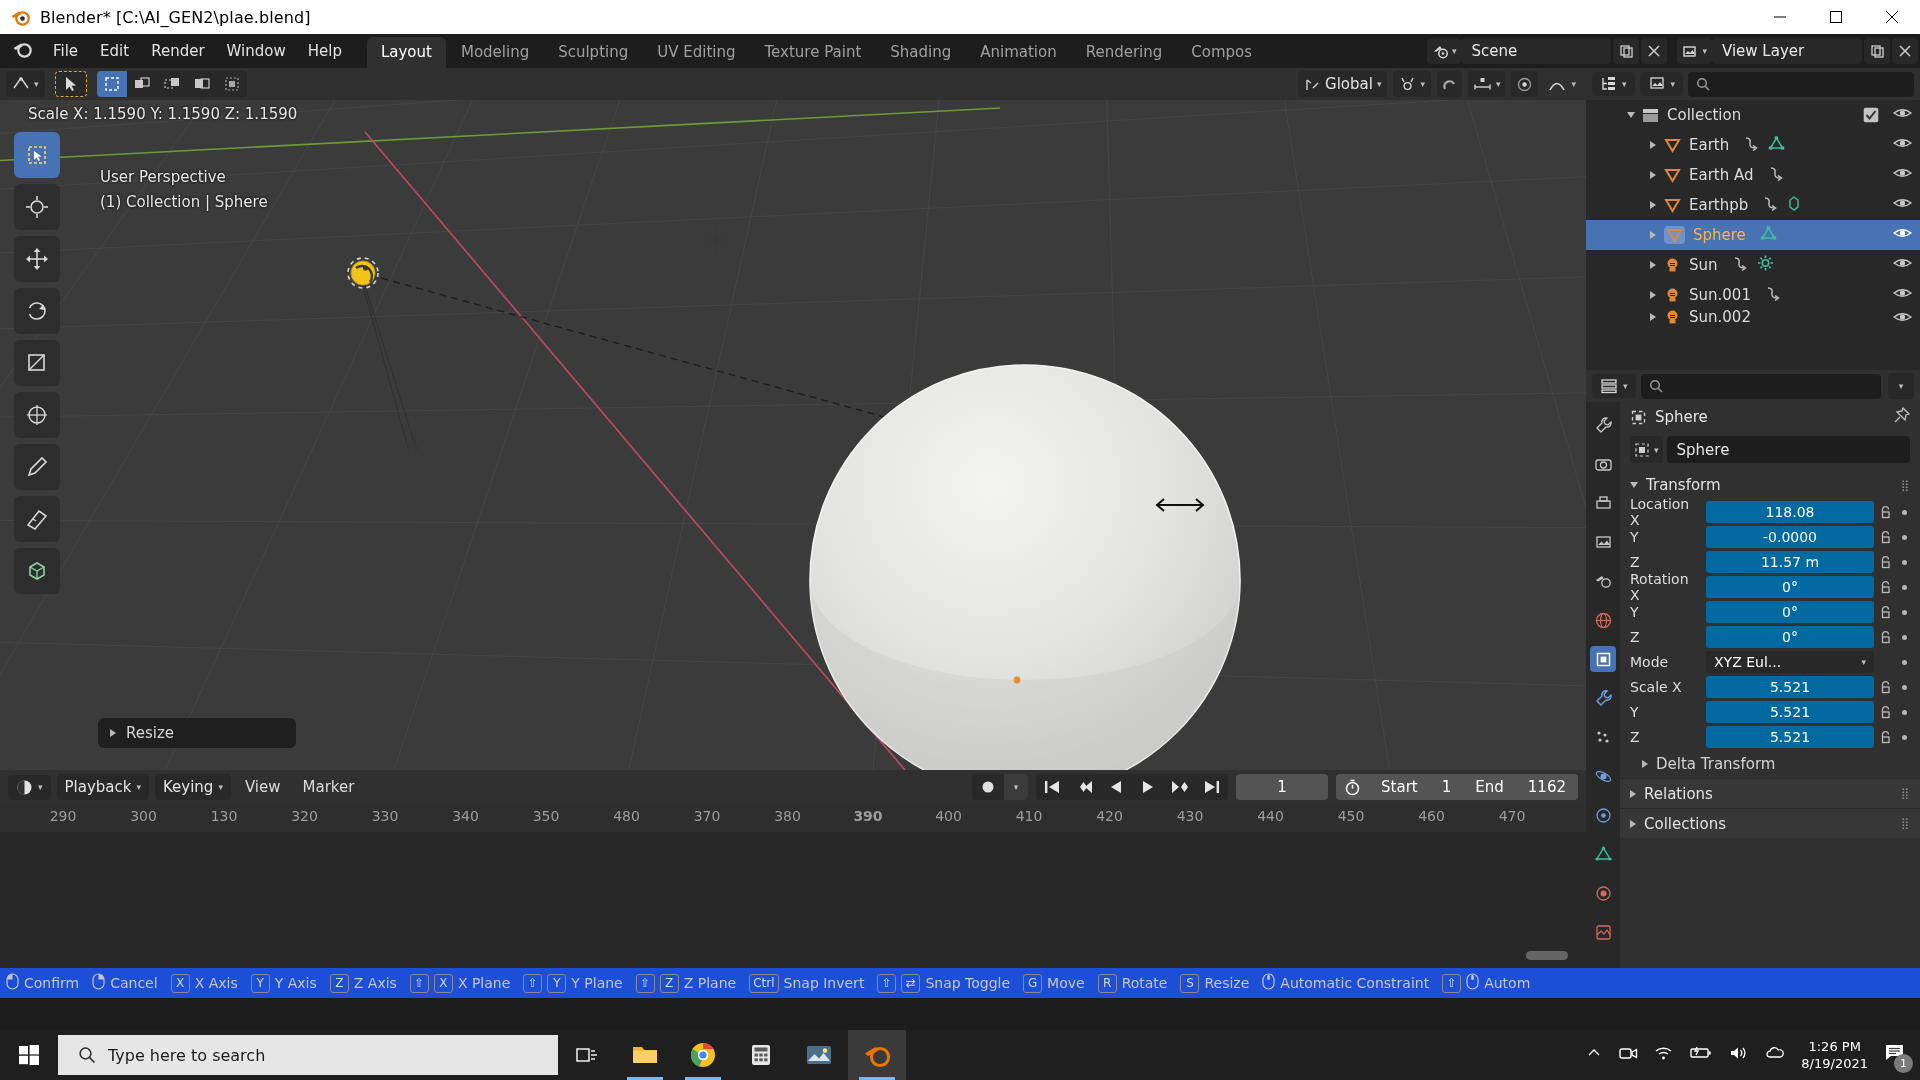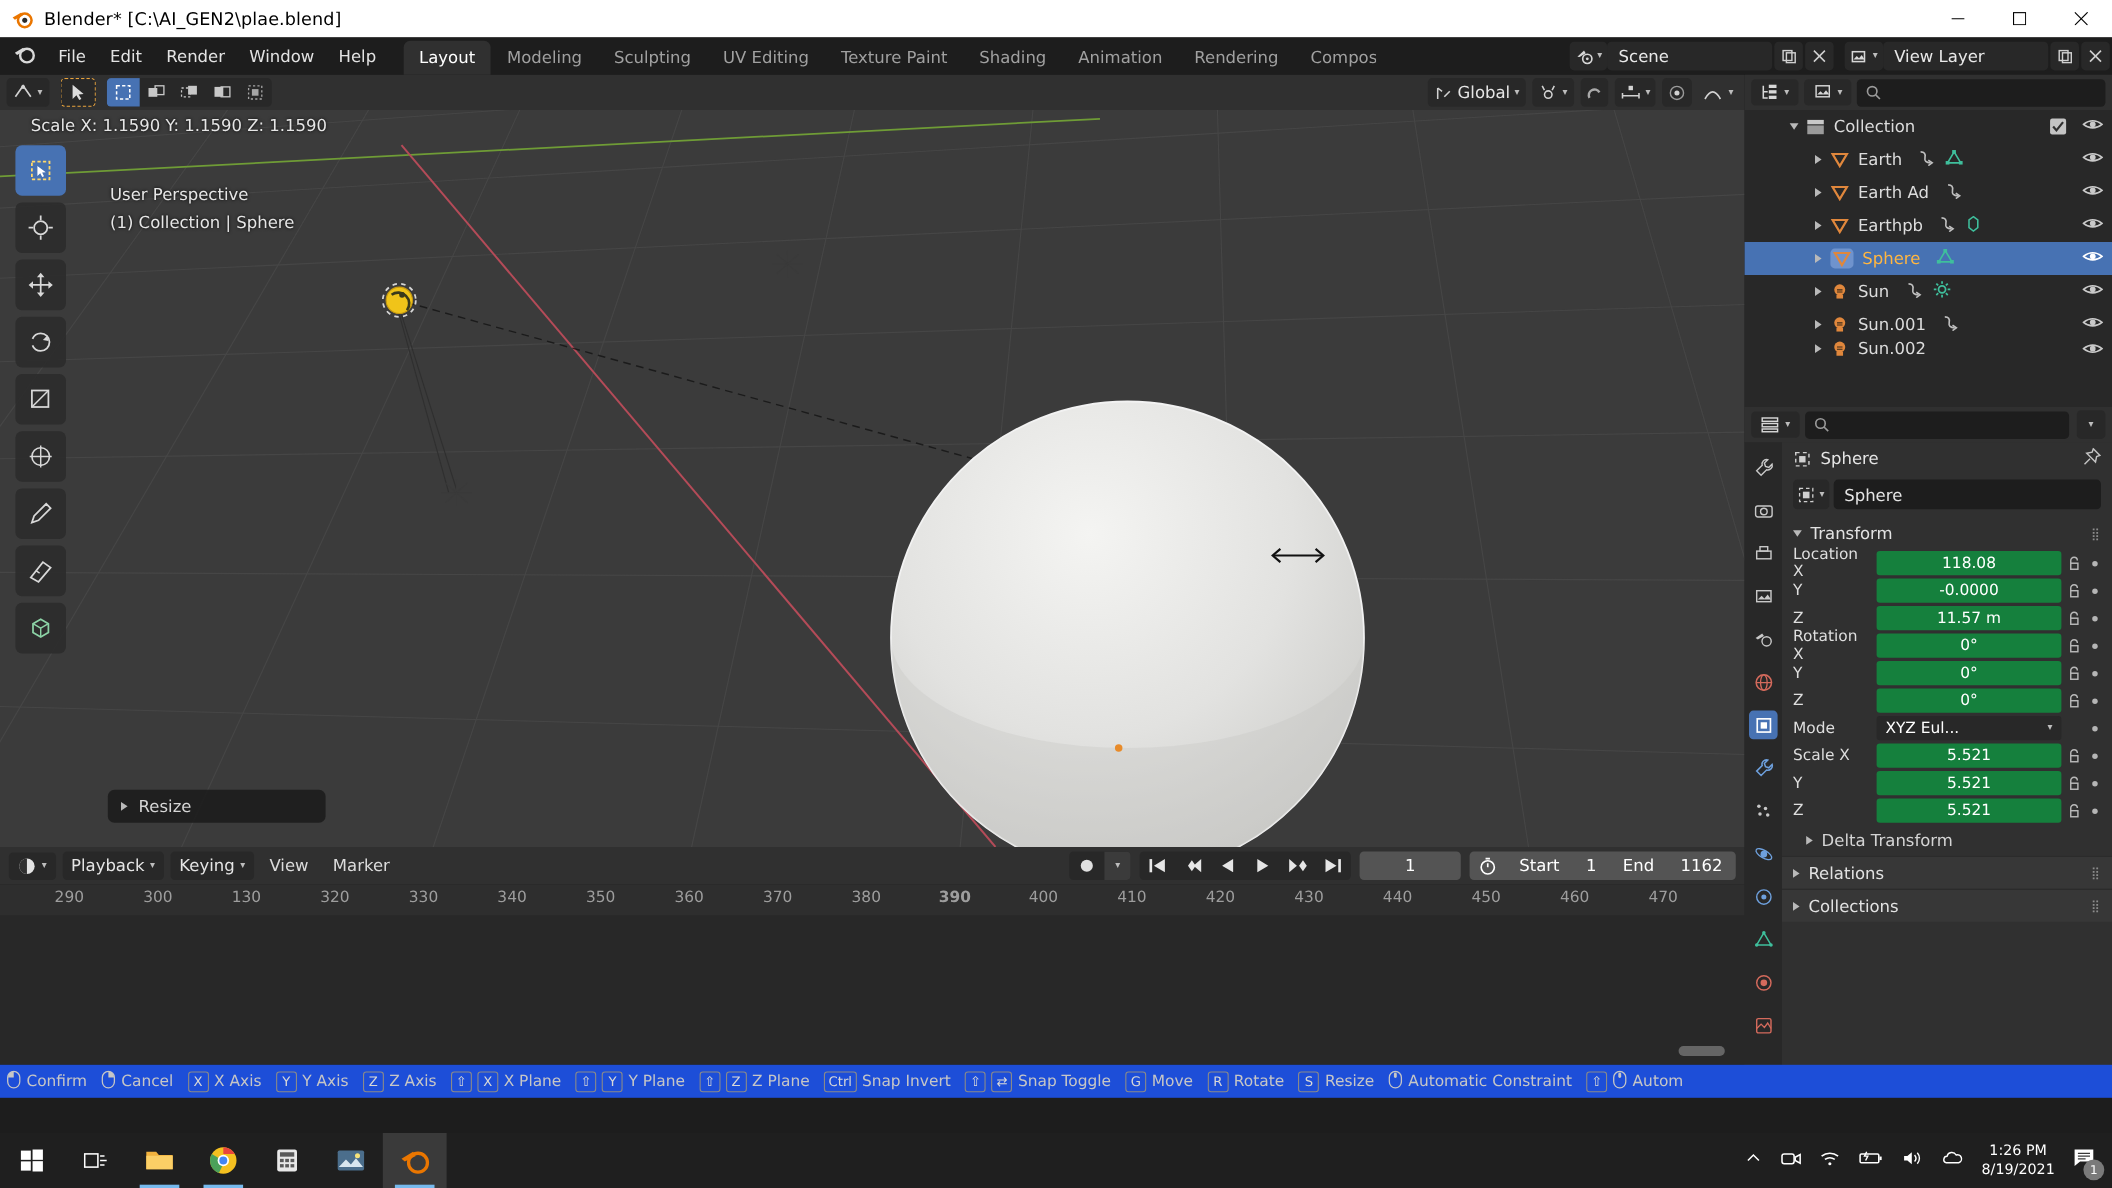--- a/index.html
+++ b/index.html
@@ -131,21 +131,21 @@
   .ptab.active { background: #4772b3; }
   .props-body { position: absolute; left: 34px; top: 32px; right: 0; bottom: 0; background: #303030; padding: 0; overflow: hidden; }
   .breadcrumb { height: 30px; display: flex; align-items: center; gap: 8px; padding: 0 10px; font-size: 15px; }
   .id-row { display: flex; align-items: center; gap: 4px; padding: 4px 10px 8px; }
   .id-btn { background: #282828; height: 27px; border-radius: 4px; display: flex; align-items: center; padding: 0 4px; gap: 4px; }
   .id-name { flex: 1; background: #1d1d1d; height: 27px; border-radius: 4px; display: flex; align-items: center; padding: 0 10px; font-size: 15px; }
   .panel-title { height: 28px; display: flex; align-items: center; gap: 8px; padding: 0 10px; font-size: 15px; color: #e2e2e2; }
   .grip { margin-left: auto; color: #8c8c8c; font-size: 11px; letter-spacing: 1px; line-height: 7px; }
   .prop-row { display: flex; align-items: center; height: 24px; margin: 1px 0; padding: 0 8px 0 10px; }
   .prop-label { width: 76px; font-size: 14px; color: #dedede; text-align: left; padding-right: 4px; }
-  .prop-val { flex: 1; background: #15803d; height: 22px; border-radius: 3px; display: flex; align-items: center; justify-content: center; font-size: 14px; color: #fff; }
+  .prop-val { flex: 1; background: #0369a1; height: 22px; border-radius: 3px; display: flex; align-items: center; justify-content: center; font-size: 14px; color: #fff; }
   .prop-val.enum { background: #282828; justify-content: space-between; padding: 0 8px; }
   .lock { width: 22px; display: flex; align-items: center; justify-content: center; }
   .dot { width: 16px; display: flex; align-items: center; justify-content: center; }
   .dot i { width: 5px; height: 5px; border-radius: 50%; background: #b5b5b5; display: block; }
   .sub-panel { display: flex; align-items: center; gap: 8px; height: 28px; padding-left: 22px; font-size: 15px; color: #d4d4d4; }
   .closed-panel { display: flex; align-items: center; gap: 8px; height: 30px; padding-left: 10px; font-size: 15px; color: #e2e2e2; background: #373737; border-top: 1px solid #2b2b2b;}
 
   
   .statusbar {
     position: absolute; left: 0; top: 968px; width: 1920px; height: 30px; background: #1d4ed8;
@@ -613,21 +613,21 @@
 
   <div class="timeline-body">
     <div class="tl-ruler" id="tl-ruler">
         <div class="tl-tick" style="left: 63px;">290</div>
         <div class="tl-tick" style="left: 143.5px;">300</div>
         <div class="tl-tick" style="left: 224px;">130</div>
         <div class="tl-tick" style="left: 304.5px;">320</div>
         <div class="tl-tick" style="left: 385px;">330</div>
         <div class="tl-tick" style="left: 465.5px;">340</div>
         <div class="tl-tick" style="left: 546px;">350</div>
-        <div class="tl-tick" style="left: 626.5px;">360</div>
+        <div class="tl-tick" style="left: 626.5px;">480</div>
         <div class="tl-tick" style="left: 707px;">370</div>
         <div class="tl-tick" style="left: 787.5px;">380</div>
         <div class="tl-tick" style="left: 868px; font-weight: bold;">390</div>
         <div class="tl-tick" style="left: 948.5px;">400</div>
         <div class="tl-tick" style="left: 1029px;">410</div>
         <div class="tl-tick" style="left: 1109.5px;">420</div>
         <div class="tl-tick" style="left: 1190px;">430</div>
         <div class="tl-tick" style="left: 1270.5px;">440</div>
         <div class="tl-tick" style="left: 1351px;">450</div>
         <div class="tl-tick" style="left: 1431.5px;">460</div>
@@ -1261,20 +1261,27 @@
     </div>
 
   <div class="taskbar">
     <div class="start-btn">
       <svg width="22" height="22" viewBox="0 0 22 22">
         <rect x="1" y="2" width="9" height="8.4" fill="#fff"></rect>
         <rect x="11.6" y="1" width="9.4" height="9.4" fill="#fff"></rect>
         <rect x="1" y="11.8" width="9" height="8.4" fill="#fff"></rect>
         <rect x="11.6" y="11.6" width="9.4" height="9.4" fill="#fff"></rect>
       </svg>
+    </div>
+    <div class="tb-search">
+      <svg width="18" height="18" viewBox="0 0 18 18">
+          <circle cx="7.5" cy="7.5" r="5.4" fill="none" stroke="#2a2a2a" stroke-width="1.5"></circle>
+          <line x1="11.6" y1="11.6" x2="16.5" y2="16.5" stroke="#2a2a2a" stroke-width="1.5"></line>
+        </svg>
+      <span>Type here to search</span>
     </div>
     <div class="tb-task">
       <svg width="22" height="20" viewBox="0 0 22 20">
           <rect x="1" y="4" width="12" height="12" fill="none" stroke="#fff" stroke-width="1.4"></rect>
           <line x1="15" y1="6" x2="19" y2="6" stroke="#fff" stroke-width="1.4"></line>
           <line x1="15" y1="10" x2="21" y2="10" stroke="#fff" stroke-width="1.4"></line>
           <line x1="15" y1="14" x2="19" y2="14" stroke="#fff" stroke-width="1.4"></line>
         </svg>
     </div>
     <div class="tb-task running">

